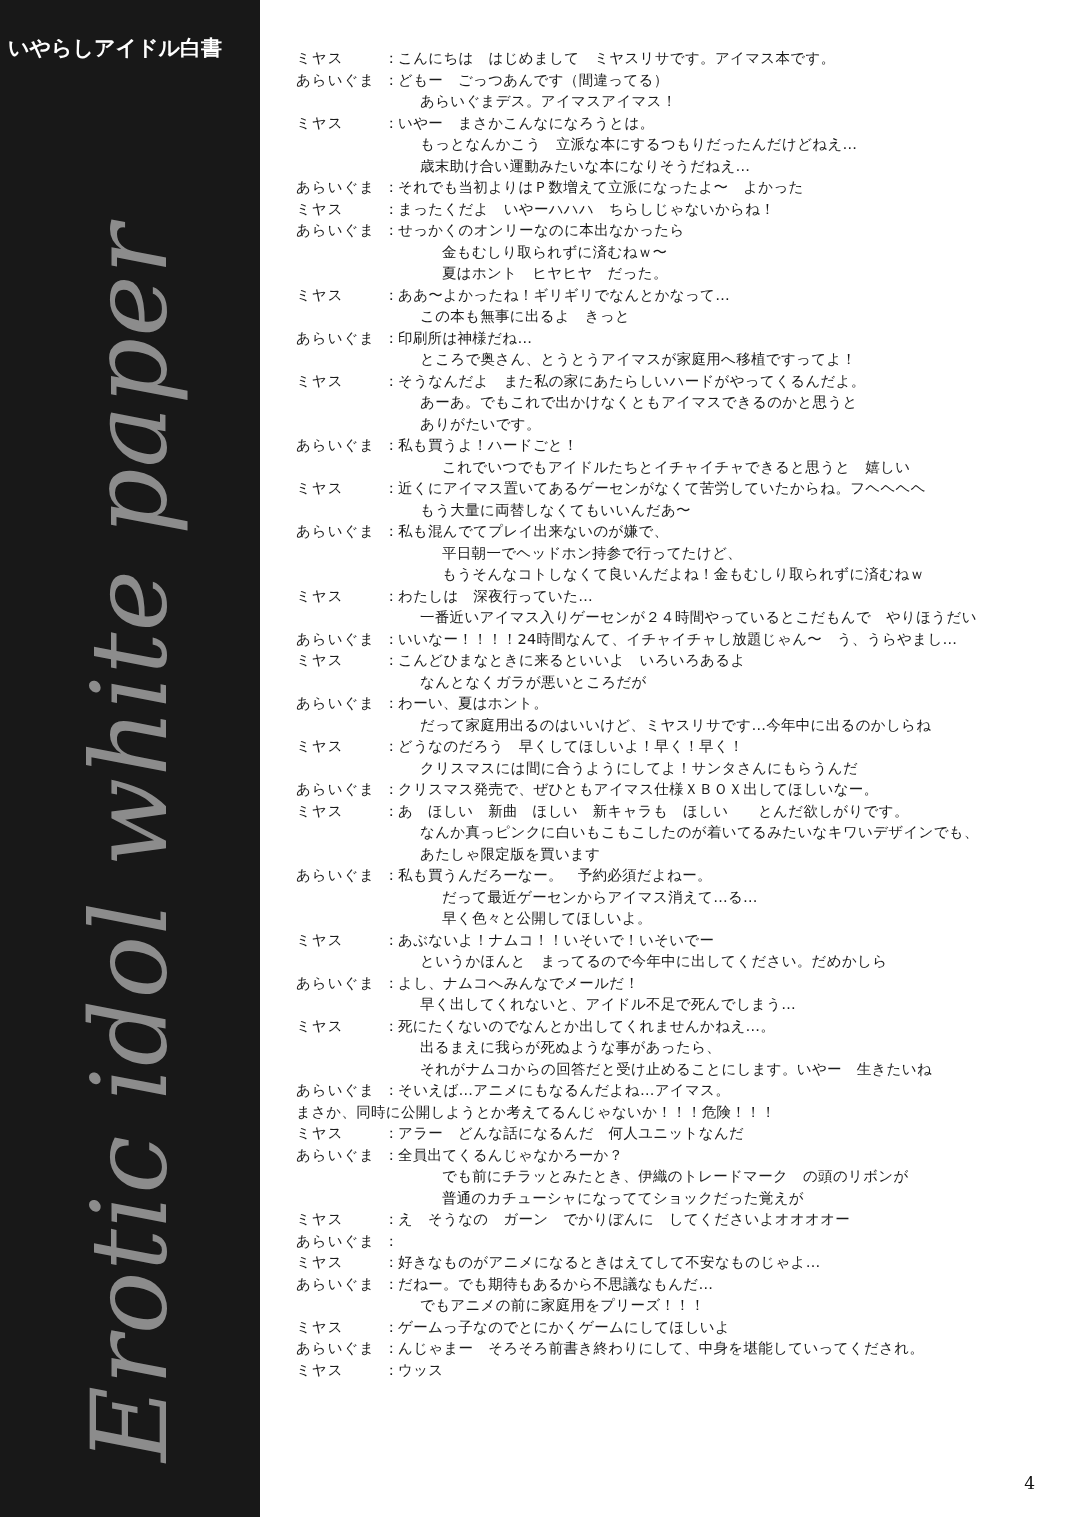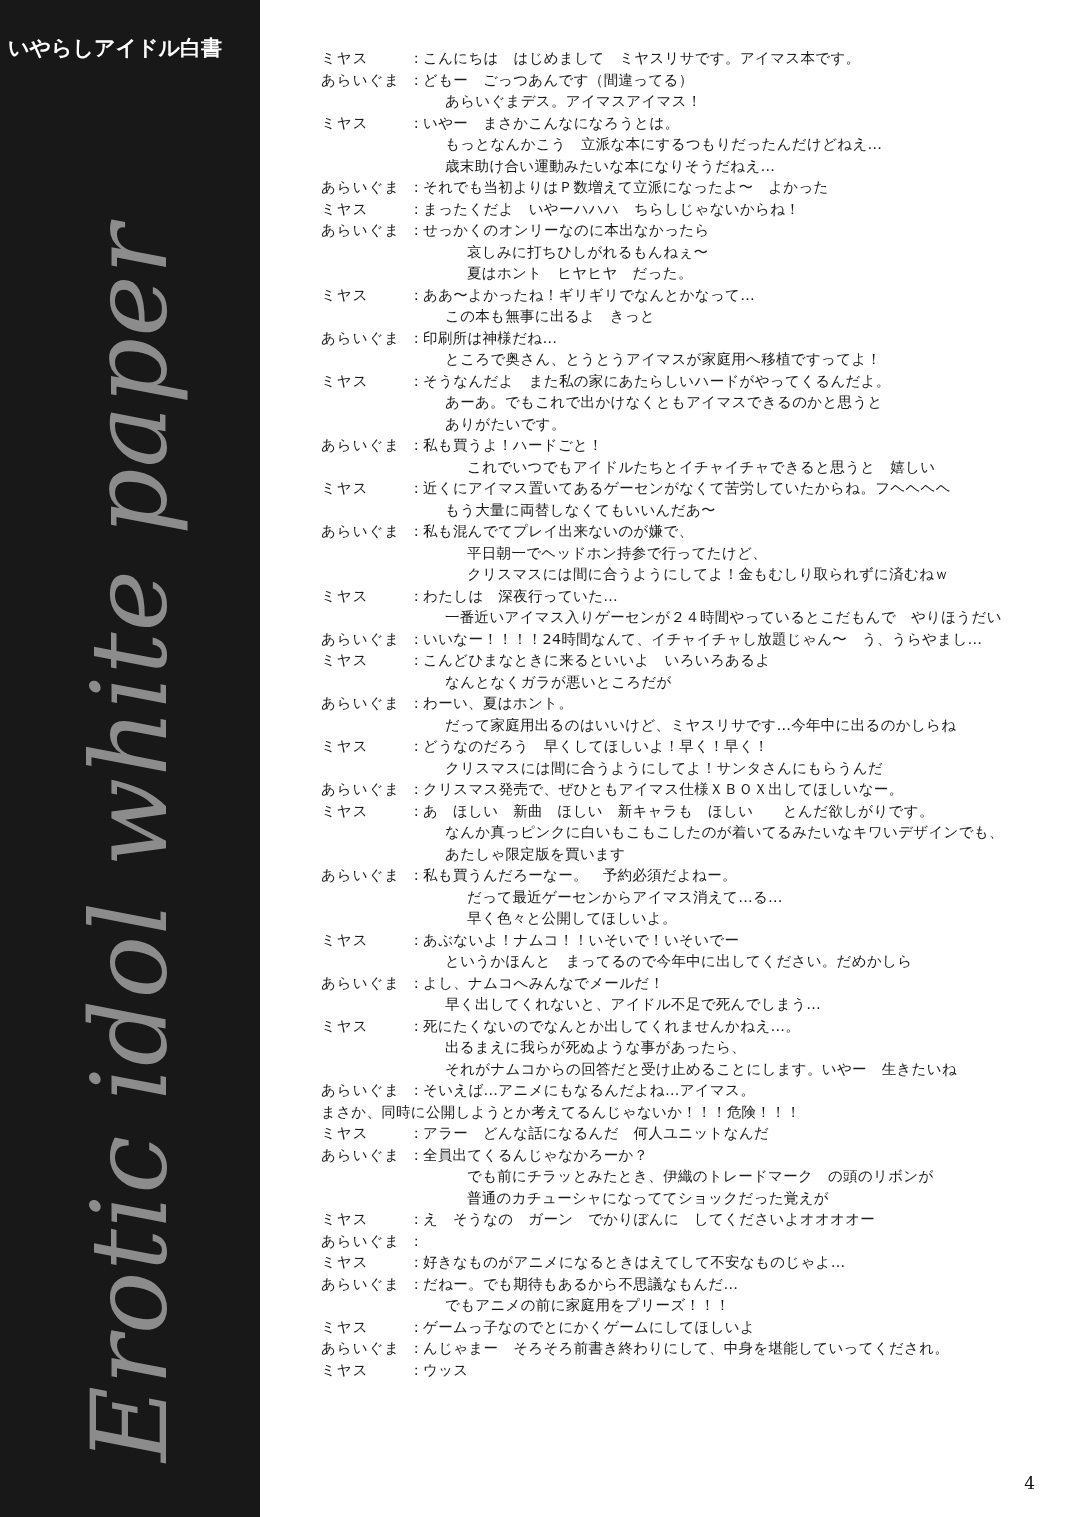--- a/index.html
+++ b/index.html
@@ -61,21 +61,21 @@
     font-style: italic;
     letter-spacing: 1px;
     white-space: nowrap;
     line-height: 1;
     padding-left: 10px;
   }
 
   
   #dialogue {
     position: absolute;
-    left: 321px;
+    left: 296px;
     top: 48px;
     width: 740px;
   }
 
   .line {
     display: flex;
     align-items: flex-start;
     font-size: 14.5px;
     line-height: 21.5px;
     white-space: nowrap;
@@ -167,21 +167,21 @@
       <span class="text">まったくだよ　いやーハハハ　ちらしじゃないからね！</span>
     </div>
     <div class="line">
       <span class="speaker">あらいぐま</span>
       <span class="colon">：</span>
       <span class="text">せっかくのオンリーなのに本出なかったら</span>
     </div>
     <div class="line cont indent2">
       <span class="speaker"></span>
       <span class="colon">：</span>
-      <span class="text">哀しみに打ちひしがれるもんねぇ〜</span>
+      <span class="text">金もむしり取られずに済むねｗ〜</span>
     </div>
     <div class="line cont indent2">
       <span class="speaker"></span>
       <span class="colon">：</span>
       <span class="text">夏はホント　ヒヤヒヤ　だった。</span>
     </div>
     <div class="line">
       <span class="speaker">ミヤス</span>
       <span class="colon">：</span>
       <span class="text">ああ〜よかったね！ギリギリでなんとかなって…</span>
@@ -242,21 +242,21 @@
       <span class="text">私も混んでてプレイ出来ないのが嫌で、</span>
     </div>
     <div class="line cont indent2">
       <span class="speaker"></span>
       <span class="colon">：</span>
       <span class="text">平日朝一でヘッドホン持参で行ってたけど、</span>
     </div>
     <div class="line cont indent2">
       <span class="speaker"></span>
       <span class="colon">：</span>
-      <span class="text">クリスマスには間に合うようにしてよ！金もむしり取られずに済むねｗ</span>
+      <span class="text">もうそんなコトしなくて良いんだよね！金もむしり取られずに済むねｗ</span>
     </div>
     <div class="line">
       <span class="speaker">ミヤス</span>
       <span class="colon">：</span>
       <span class="text">わたしは　深夜行っていた…</span>
     </div>
     <div class="line cont indent1">
       <span class="speaker"></span>
       <span class="colon">：</span>
       <span class="text">一番近いアイマス入りゲーセンが２４時間やっているとこだもんで　やりほうだい</span>

